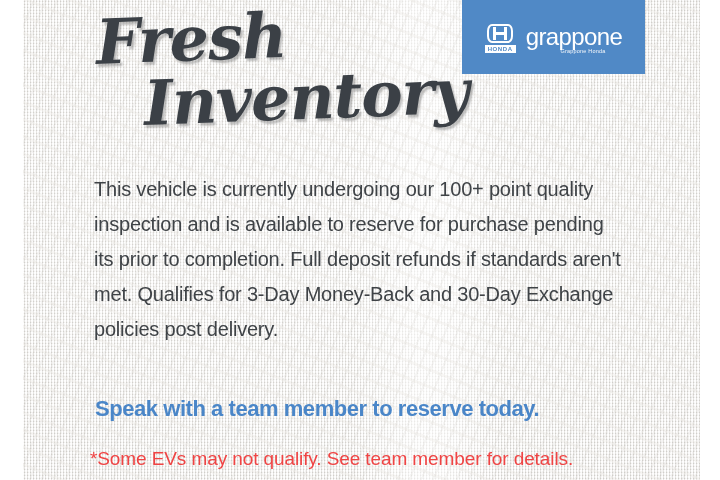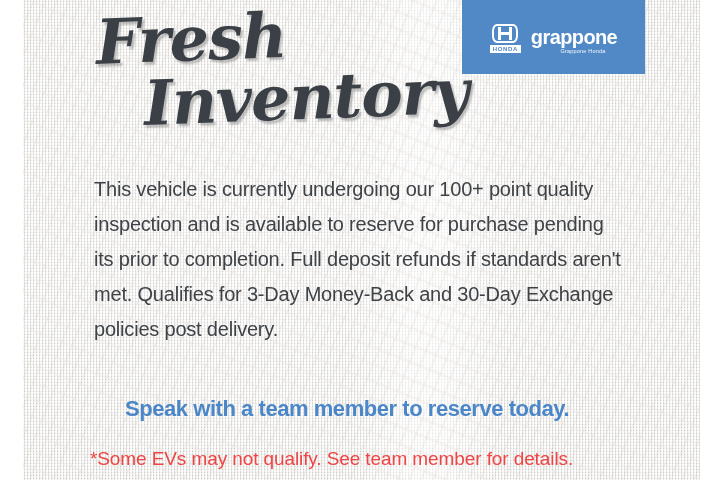--- a/index.html
+++ b/index.html
@@ -147,22 +147,22 @@
     line-height: 7px;
   }
   .grappone-mark {
     display: flex;
     flex-direction: column;
     align-items: center;
     margin-top: 4px;
   }
   .grappone-word {
     color: #ffffff;
-    font-size: 20px;
-    font-weight: 700;
+    font-size: 24px;
+    font-weight: 400;
     letter-spacing: -0.6px;
     line-height: 28px;
   }
   .grappone-tag {
     color: #ffffff;
     font-size: 5.5px;
     letter-spacing: 0.2px;
     line-height: 7px;
     margin-top: -3px;
     margin-left: 18px;
@@ -215,21 +215,20 @@
 
   .cta-line {
     position: absolute;
     left: 95px;
     top: 396px;
     color: #4a86c8;
     font-size: 22px;
     font-weight: bold;
     letter-spacing: -0.45px;
     white-space: nowrap;
-    padding-left: 30px;
   }
 
   .footnote {
     position: absolute;
     left: 90px;
     top: 448px;
     color: #ef4444;
     font-size: 19px;
     font-weight: normal;
     letter-spacing: -0.1px;

